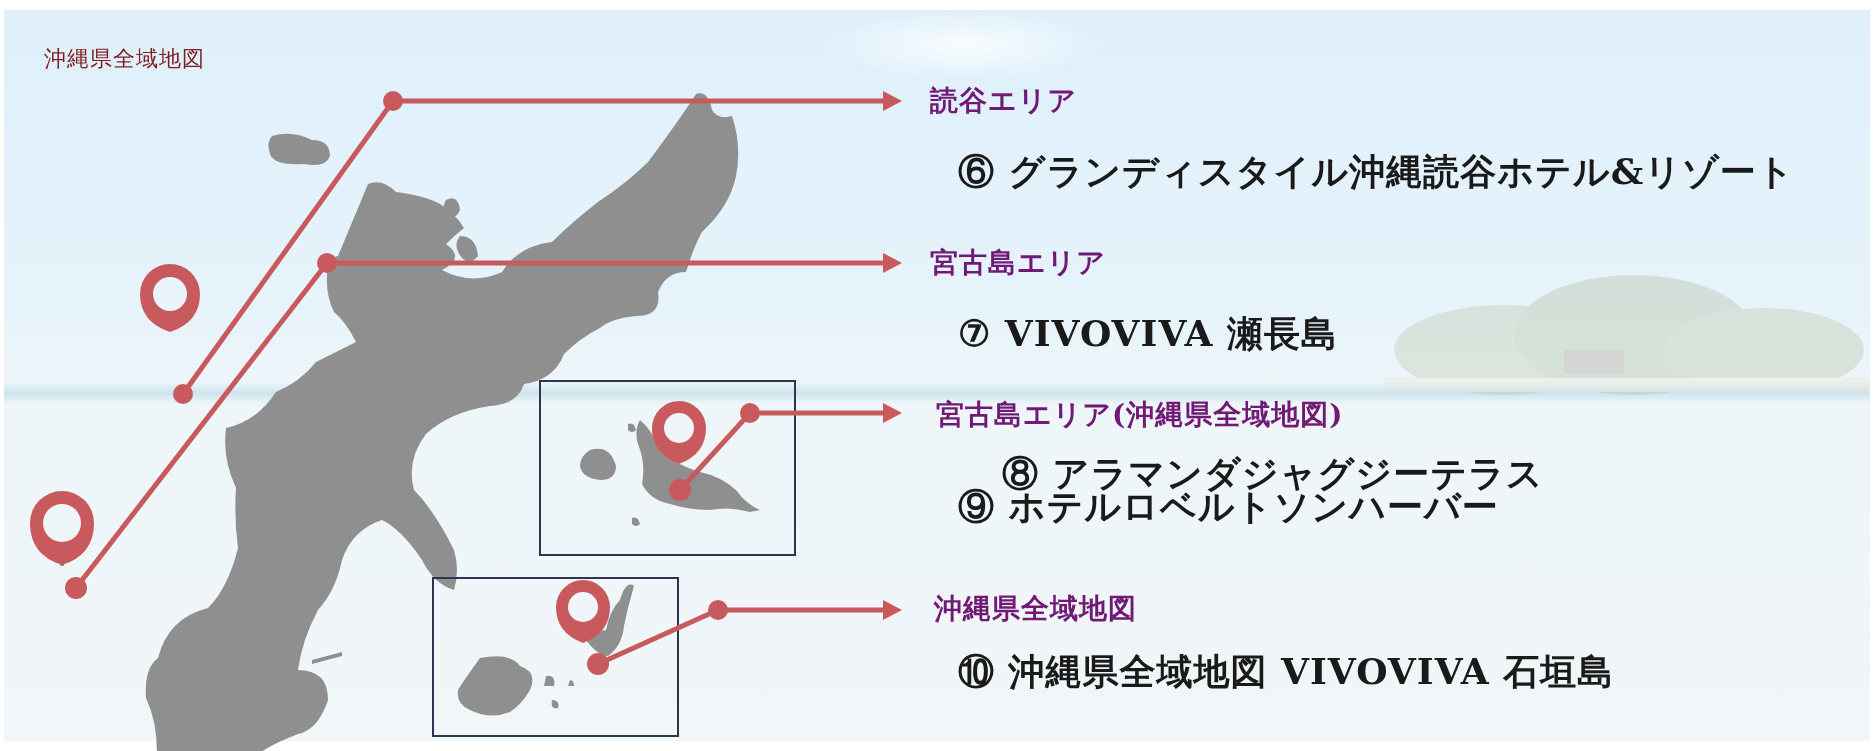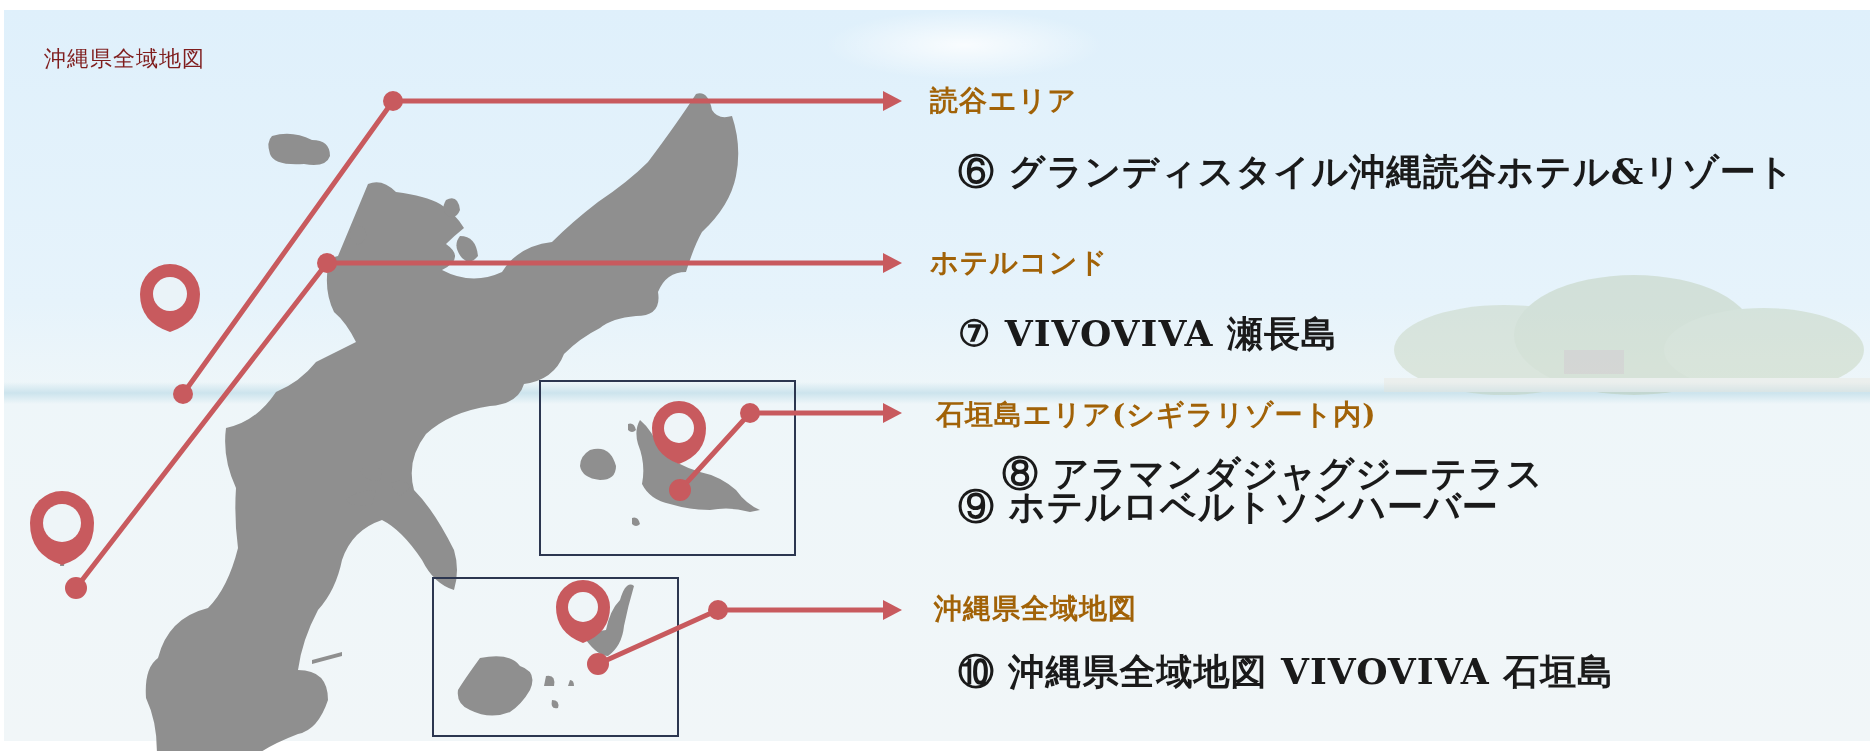--- a/index.html
+++ b/index.html
@@ -20,21 +20,21 @@
     .cloud {
       position: absolute; left: 820px; top: 0; width: 280px; height: 70px;
       border-radius: 50%; background: radial-gradient(ellipse at center, rgba(255,255,255,0.8) 0%, rgba(255,255,255,0) 70%);
     }
     .map-title {
       position: absolute; left: 44px; top: 44px; font-size: 22px; color: #7f1d1d;
       letter-spacing: 1px;
     }
     svg.overlay { position: absolute; left: 0; top: 0; width: 1874px; height: 751px; }
     .area-label {
-      position: absolute; font-size: 28px; font-weight: bold; color: #a16207; white-space: nowrap;
+      position: absolute; font-size: 28px; font-weight: bold; color: #701a75; white-space: nowrap;
       letter-spacing: 1px;
     }
     .hotel-label {
       position: absolute; font-size: 36px; font-weight: bold; color: #1a1a1a; white-space: nowrap;
       letter-spacing: 1px;
     }
   </style>
 </head>
 <body>
 
@@ -141,21 +141,21 @@
     <g transform="translate(583,643)">
       <path d="M0 0 q-27 -10 -27 -36 a27 27 0 1 1 54 0 q0 26 -27 36z" fill="#c85a5e"></path>
       <circle cx="0" cy="-36" r="15" fill="#eff5f8"></circle>
     </g>
   </g>
 </svg>
 
 <div class="area-label" style="left:930px; top:82px;">読谷エリア</div>
 <div class="hotel-label" style="left:958px; top:148px;">⑥ グランディスタイル沖縄読谷ホテル&amp;リゾート</div>
 
-<div class="area-label" style="left:930px; top:244px;">ホテルコンド</div>
+<div class="area-label" style="left:930px; top:244px;">宮古島エリア</div>
 <div class="hotel-label" style="left:958px; top:310px;">⑦ VIVOVIVA 瀬長島</div>
 
-<div class="area-label" style="left:936px; top:396px;">石垣島エリア(シギラリゾート内)</div>
+<div class="area-label" style="left:936px; top:396px;">宮古島エリア(沖縄県全域地図)</div>
 <div class="hotel-label" style="left:958px; top:450px;margin-left:44px;">⑧ アラマンダジャグジーテラス</div>
 <div class="hotel-label" style="left:958px; top:483px;">⑨ ホテルロベルトソンハーバー</div>
 
 <div class="area-label" style="left:934px; top:590px;">沖縄県全域地図</div>
 <div class="hotel-label" style="left:958px; top:648px;">⑩ 沖縄県全域地図 VIVOVIVA 石垣島</div>
 
 </body></html>

